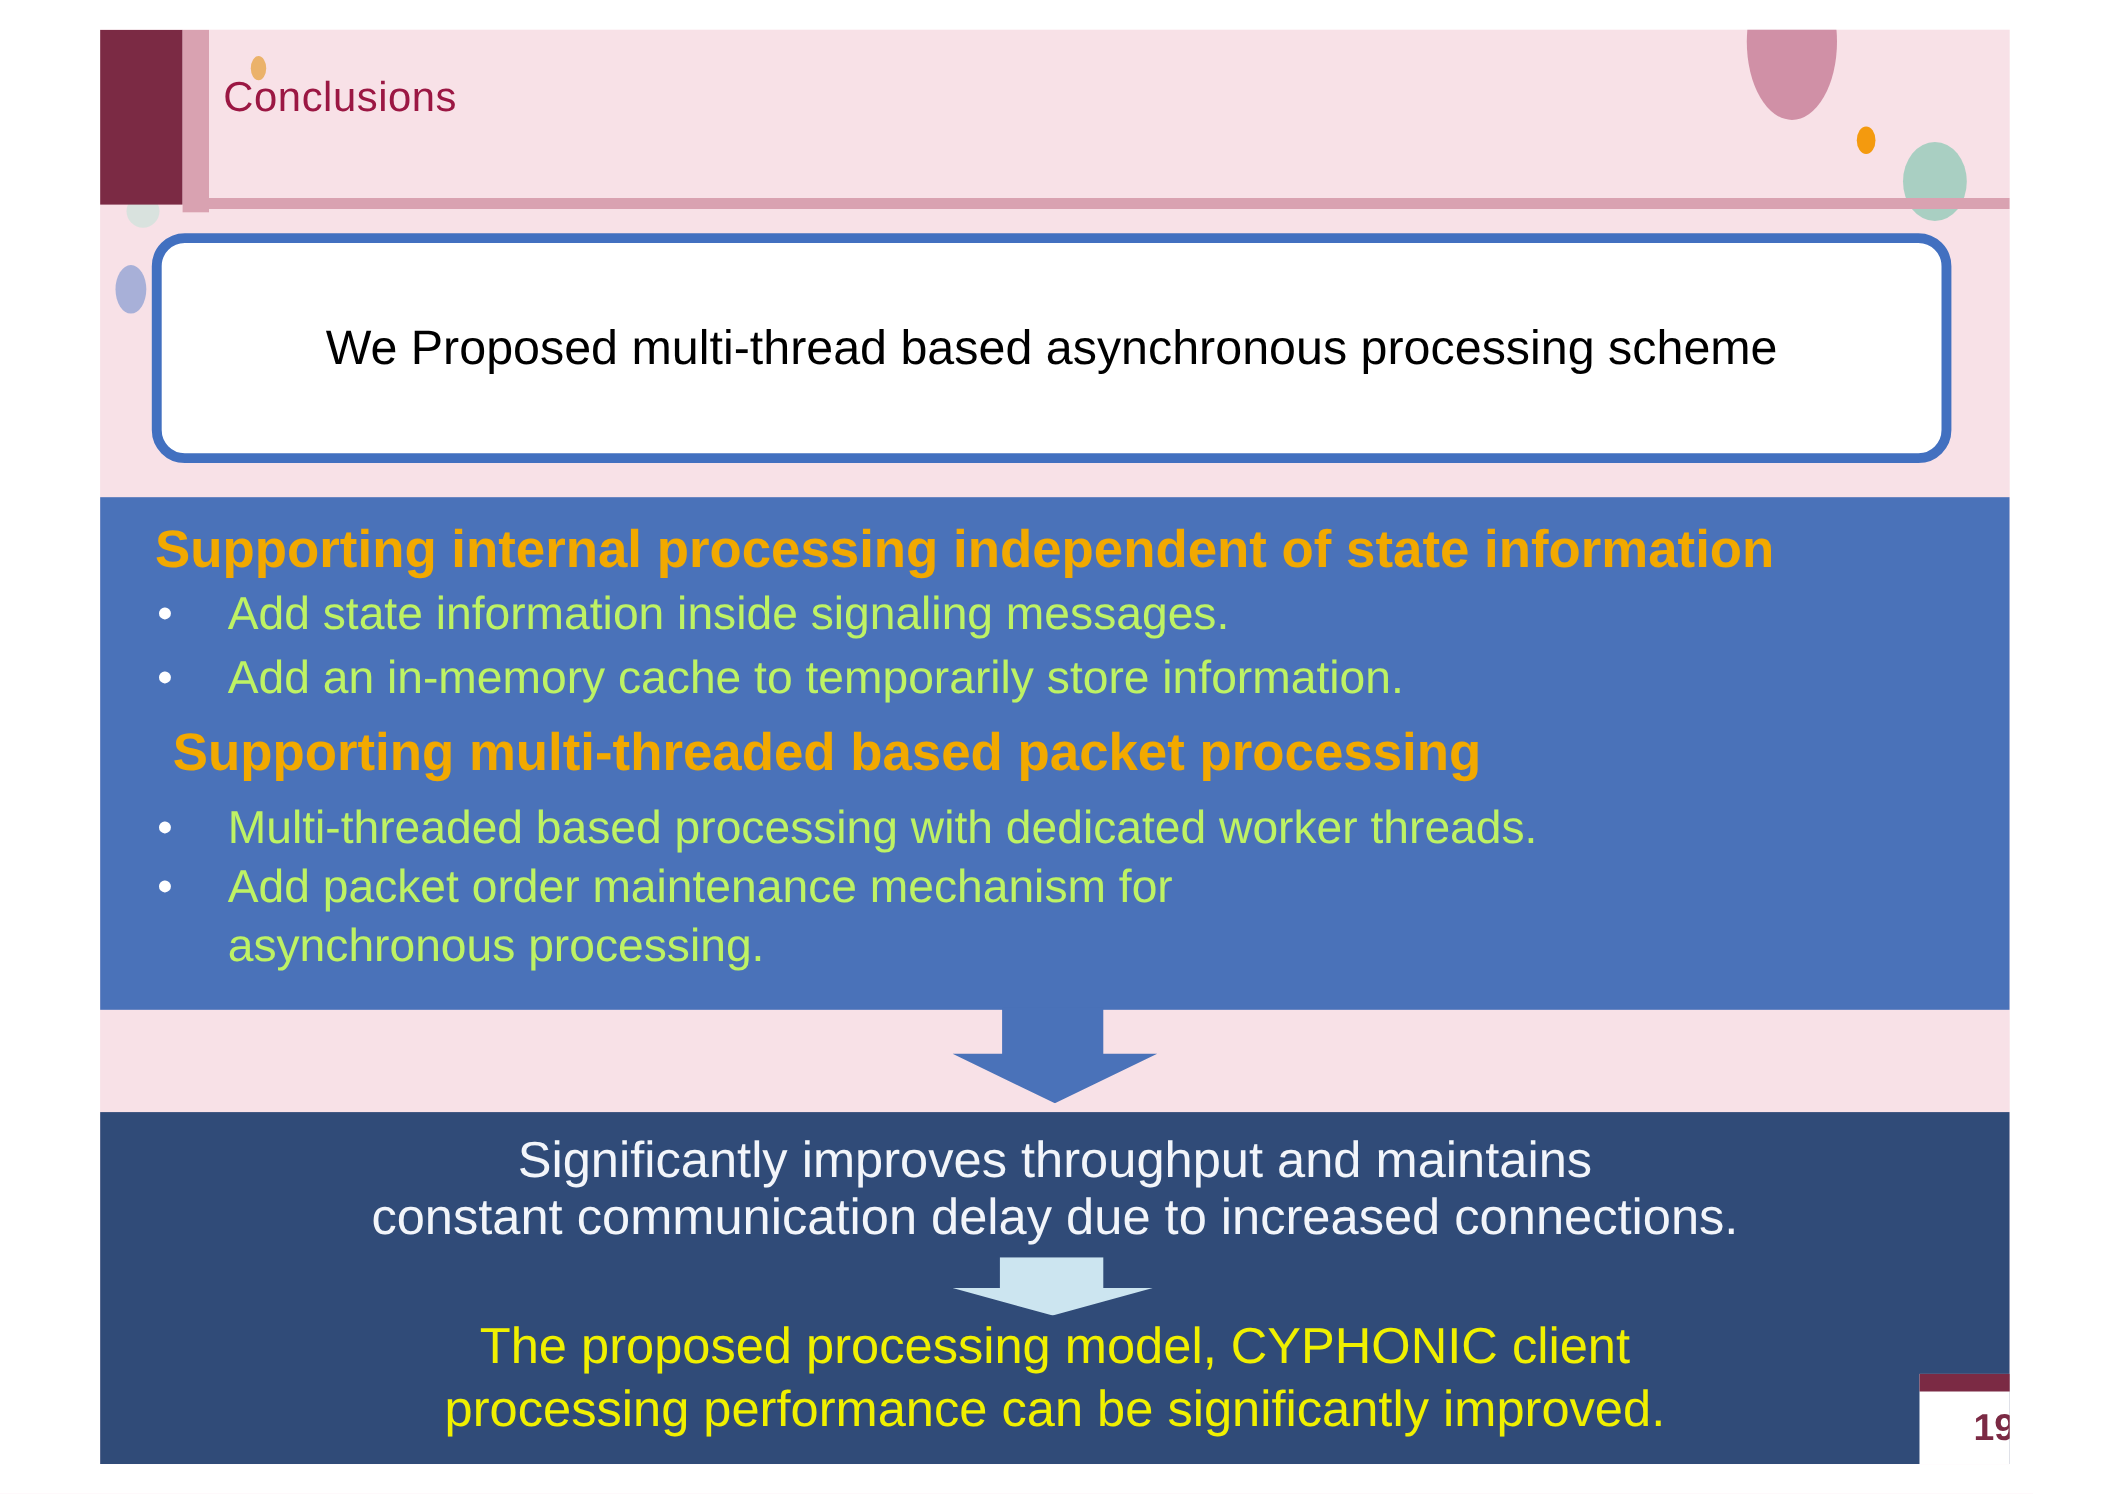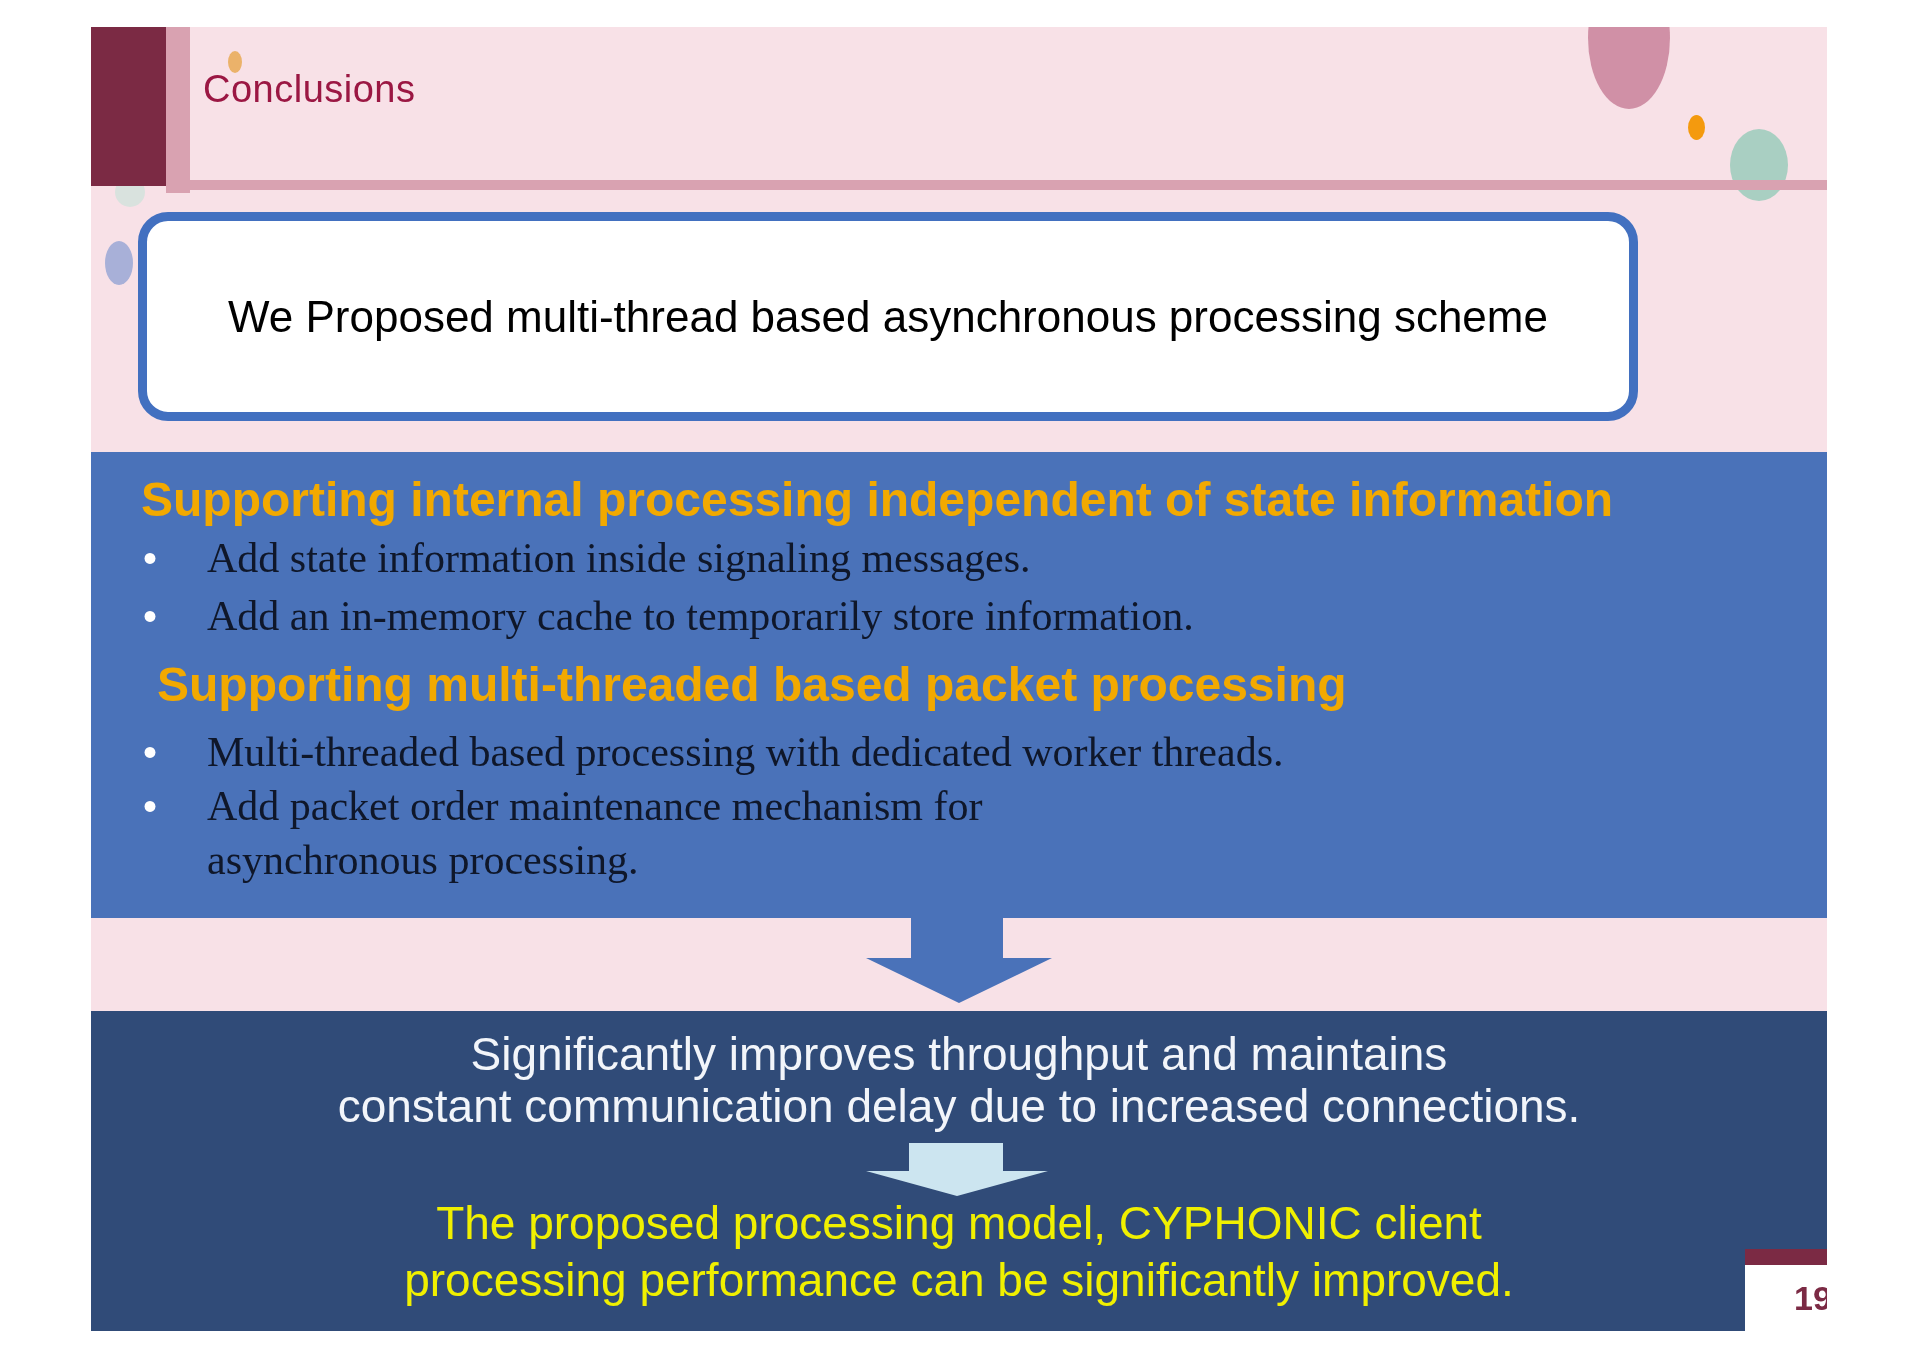--- a/index.html
+++ b/index.html
@@ -22,39 +22,39 @@
   
   .deco { position:absolute; border-radius:50%; }
   .deco-tan      { left:137px; top:24px;  width:14px; height:22px; background:#EBB26A; }
   .deco-gray     { left:24px;  top:150px; width:30px; height:30px; background:#D9E2DE; }
   .deco-lavender { left:14px;  top:214px; width:28px; height:44px; background:#A8B0D8; }
   .deco-dusty    { left:1497px; top:-60px; width:82px; height:142px; background:#D090A6; }
   .deco-orange   { left:1597px; top:88px; width:17px; height:25px; background:#F49A0E; }
   .deco-teal     { left:1639px; top:102px; width:58px; height:72px; background:#A9CFC2; }
   
   .summary-box {
-    position:absolute; left:47px; top:185px; width:1500px; height:209px;
+    position:absolute; left:47px; top:185px; width:1636px; height:209px;
     background:#ffffff; border:9px solid #4270C0; border-radius:30px;
     box-sizing:border-box; display:flex; flex-direction:row;
     align-items:center; justify-content:center;
   }
   .summary-box .line { font-size:44px; line-height:57px; color:#000; text-align:center; }
   
   .panel-blue {
     position:absolute; left:0; top:425px; width:1736px; height:466px; background:#4A72B9;
   }
   .panel-heading {
     position:absolute; left:50px; font-size:48px; font-weight:bold; color:#F2A900;
     line-height:60px; white-space:nowrap;
   }
   .heading-1 { top:18px; }
   .heading-2 { top:203px;margin-left:16px; }
   .bullet-row { position:absolute; left:52px; display:flex; line-height:56px; }
   .bullet-row .dot { width:64px; font-size:40px; color:#ffffff; }
-  .bullet-row .btxt { font-size:42px; color:#0f172a; white-space:pre-line;font-family:Liberation Serif, serif; }
+  .bullet-row .btxt { font-size:42px; color:#bef264; white-space:pre-line; }
   .bullet-1 { top:78px; }
   .bullet-2 { top:136px; }
   .bullet-3 { top:272px; }
   .bullet-4 { top:327px; }
   .bullet-4 .btxt, .bullet-4 { line-height:54px; }
   
   .arrow-big  { position:absolute; left:775px; top:889px; width:186px; height:87px; }
   .arrow-pale { position:absolute; left:775px; top:132px; width:182px; height:53px; }
   
   .panel-navy {

